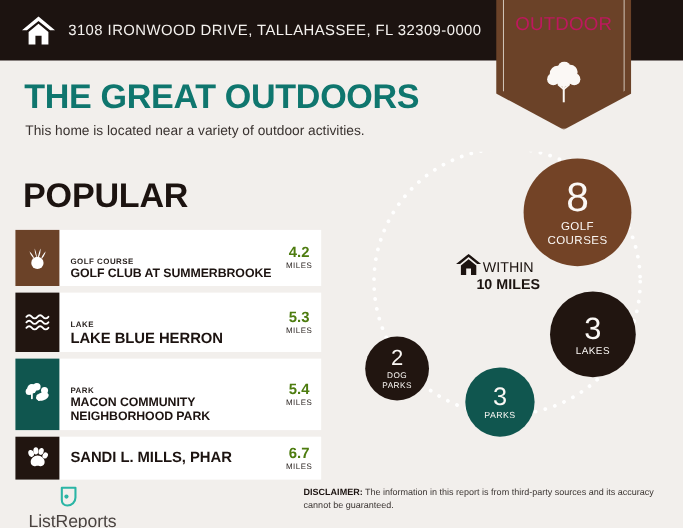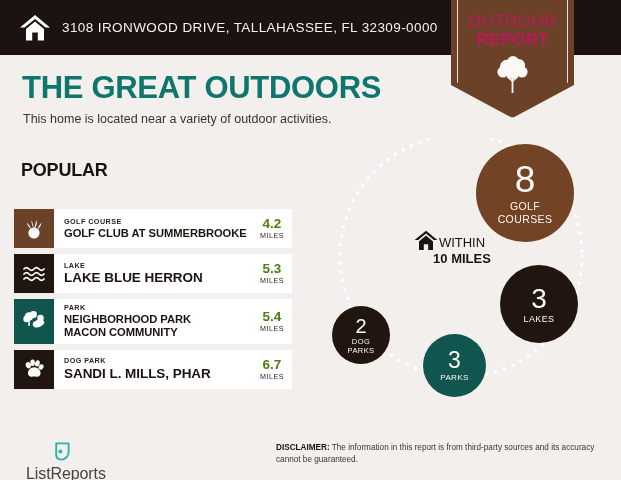--- a/index.html
+++ b/index.html
@@ -72,21 +72,21 @@
     position: absolute; left: 22px; top: 70px;
     font-size: 31px; font-weight: bold;
     color: #0f766e; letter-spacing: -0.3px;
   }
   .subtitle {
     position: absolute; left: 23px; top: 112px;
     font-size: 12.5px; color: #3a3330;
   }
   .popular {
     position: absolute; left: 21px; top: 160px;
-    font-size: 18px; font-weight: bold; color: #1c1310;
+    font-size: 31px; font-weight: bold; color: #1c1310;
     letter-spacing: -0.2px;
   }
 
   
   .list { position: absolute; left: 14px; top: 209px; width: 278px; }
   .row {
     display: flex; align-items: stretch;
     background: #ffffff;
     margin-bottom: 6px;
     min-height: 39px;
@@ -96,21 +96,21 @@
     display: flex; align-items: center; justify-content: center;
   }
   .row-body {
     flex: 1 1 auto;
     display: flex; align-items: center; justify-content: space-between;
     padding: 4px 8px 4px 10px;
   }
   .row-texts { display: flex; flex-direction: column; justify-content: center; }
   .cat {
     font-size: 7.2px; font-weight: bold; color: #2a2320;
-    letter-spacing: 0.45px; line-height: 1.35;
+    letter-spacing: 0.45px; line-height: 1.35; margin-top: 20px;
   }
   .nme {
     font-size: 11.2px; font-weight: bold; color: #1c1310;
     letter-spacing: -0.05px; line-height: 1.2;
   }
   .dist { text-align: center; flex: 0 0 auto; padding-left: 6px; }
   .dist .num { font-size: 13.5px; font-weight: bold; color: #4d7c0f; line-height: 1.05; }
   .dist .unit { font-size: 7.2px; font-weight: normal; color: #2a2320; letter-spacing: 0.5px; }
 
   
@@ -173,21 +173,20 @@
       </svg>
     </div>
     <div class="address">3108 IRONWOOD DRIVE, TALLAHASSEE, FL 32309-0000</div>
   </div>
 
   <div class="badge">
     <div class="badge-shape"></div>
     <div class="badge-inner-line"></div>
     <div class="badge-text">
       <span class="l1">OUTDOOR</span>
-      <span class="l2">REPORT</span>
     </div>
     <div class="badge-tree">
       <svg width="34" height="38" viewBox="0 0 34 38" aria-hidden="true">
         <g fill="#fbf8f5">
           <circle cx="11" cy="11" r="7.2"></circle>
           <circle cx="22.5" cy="9.5" r="6.6"></circle>
           <circle cx="17" cy="6" r="6"></circle>
           <circle cx="7" cy="16" r="5.6"></circle>
           <circle cx="26" cy="16" r="5.6"></circle>
           <circle cx="16.5" cy="16" r="7"></circle>
@@ -261,22 +260,22 @@
             <rect x="6.2" y="8" width="1.6" height="8" rx="0.7"></rect>
             <ellipse cx="16.5" cy="13.5" rx="6" ry="3.6" transform="rotate(-18 16.5 13.5)"></ellipse>
             <circle cx="18.5" cy="8" r="3.2"></circle>
             <rect x="11" y="12" width="1.5" height="6" rx="0.7" transform="rotate(-20 11 12)"></rect>
           </g>
         </svg>
       </div>
       <div class="row-body">
         <div class="row-texts">
           <div class="cat">PARK</div>
+          <div class="nme">MACON COMMUNITY</div>
           <div class="nme">NEIGHBORHOOD PARK</div>
-          <div class="nme">MACON COMMUNITY</div>
         </div>
         <div class="dist">
           <div class="num">5.4</div>
           <div class="unit">MILES</div>
         </div>
       </div>
     </div>
 
     <div class="row">
       <div class="row-icon" style="background:#211510;">
@@ -285,21 +284,20 @@
             <ellipse cx="5.3" cy="7.2" rx="2.5" ry="3.2" transform="rotate(-18 5.3 7.2)"></ellipse>
             <ellipse cx="9.6" cy="4.8" rx="2.3" ry="3.3"></ellipse>
             <ellipse cx="14.4" cy="5.4" rx="2.3" ry="3.2" transform="rotate(14 14.4 5.4)"></ellipse>
             <ellipse cx="18.1" cy="9" rx="2.3" ry="2.9" transform="rotate(30 18.1 9)"></ellipse>
             <path d="M11.2 9.2 C14.6 9.2 17.6 12 17.6 15.1 C17.6 18 15.3 19.4 12.8 18.6 C11.9 18.3 10.6 18.3 9.7 18.6 C7.2 19.4 4.9 18 4.9 15.1 C4.9 12 7.8 9.2 11.2 9.2 Z"></path>
           </g>
         </svg>
       </div>
       <div class="row-body">
         <div class="row-texts">
-          <div class="cat">DOG PARK</div>
           <div class="nme" style="font-size:13.5px;">SANDI L. MILLS, PHAR</div>
         </div>
         <div class="dist">
           <div class="num">6.7</div>
           <div class="unit">MILES</div>
         </div>
       </div>
     </div>
 
   </div>

